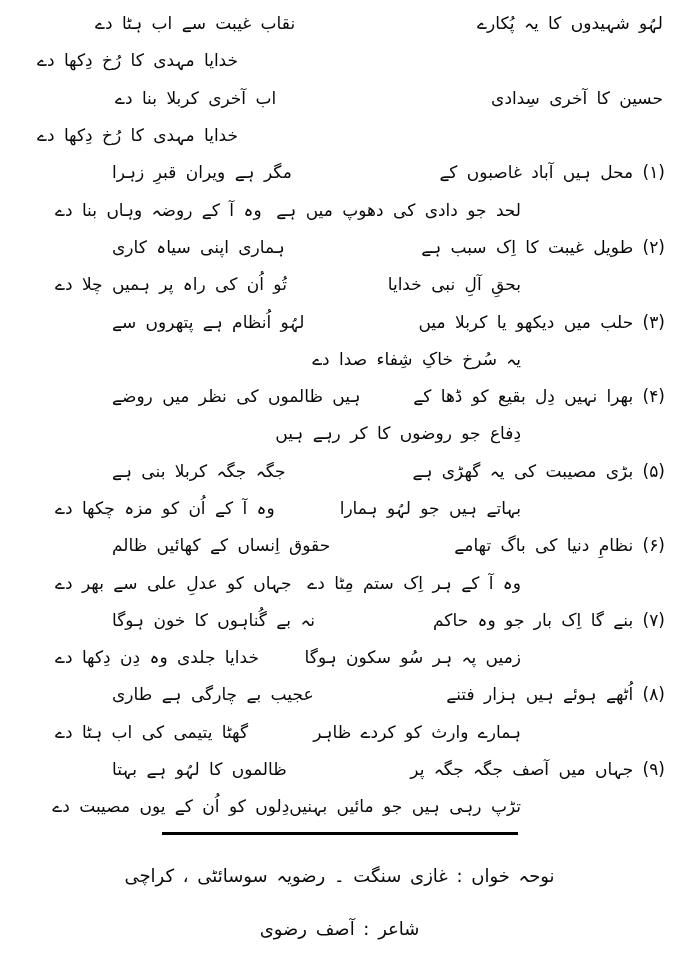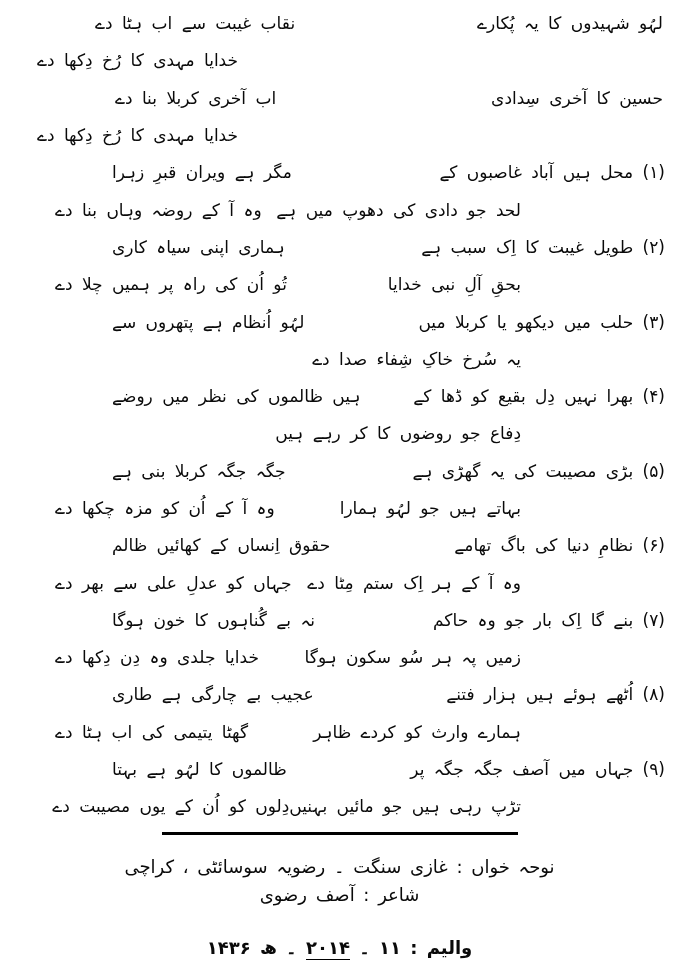--- a/index.html
+++ b/index.html
@@ -42,22 +42,22 @@
     height: 3px;
     background: #000;
     margin: 6px auto 0 auto;
   }
   .footer { text-align: center; direction: rtl; }
   .footer-line {
     font-size: 18px;
     word-spacing: 3px;
     white-space: nowrap;
   }
-  .footer-line.reciter { margin-top: 21px; text-align: center; }
-  .footer-line.poet    { margin-top: 7px; }
+  .footer-line.reciter { margin-top: 30px; text-align: center; }
+  .footer-line.poet    { margin-top: 32px; }
   .footer-line.volume  { margin-top: 32px; font-weight: bold; }
   .year-underlined {
     border-bottom: 2.5px solid #000;
     padding-bottom: 1px;
   }
 </style>
 </head>
 <body>
 
 <div class="page">

